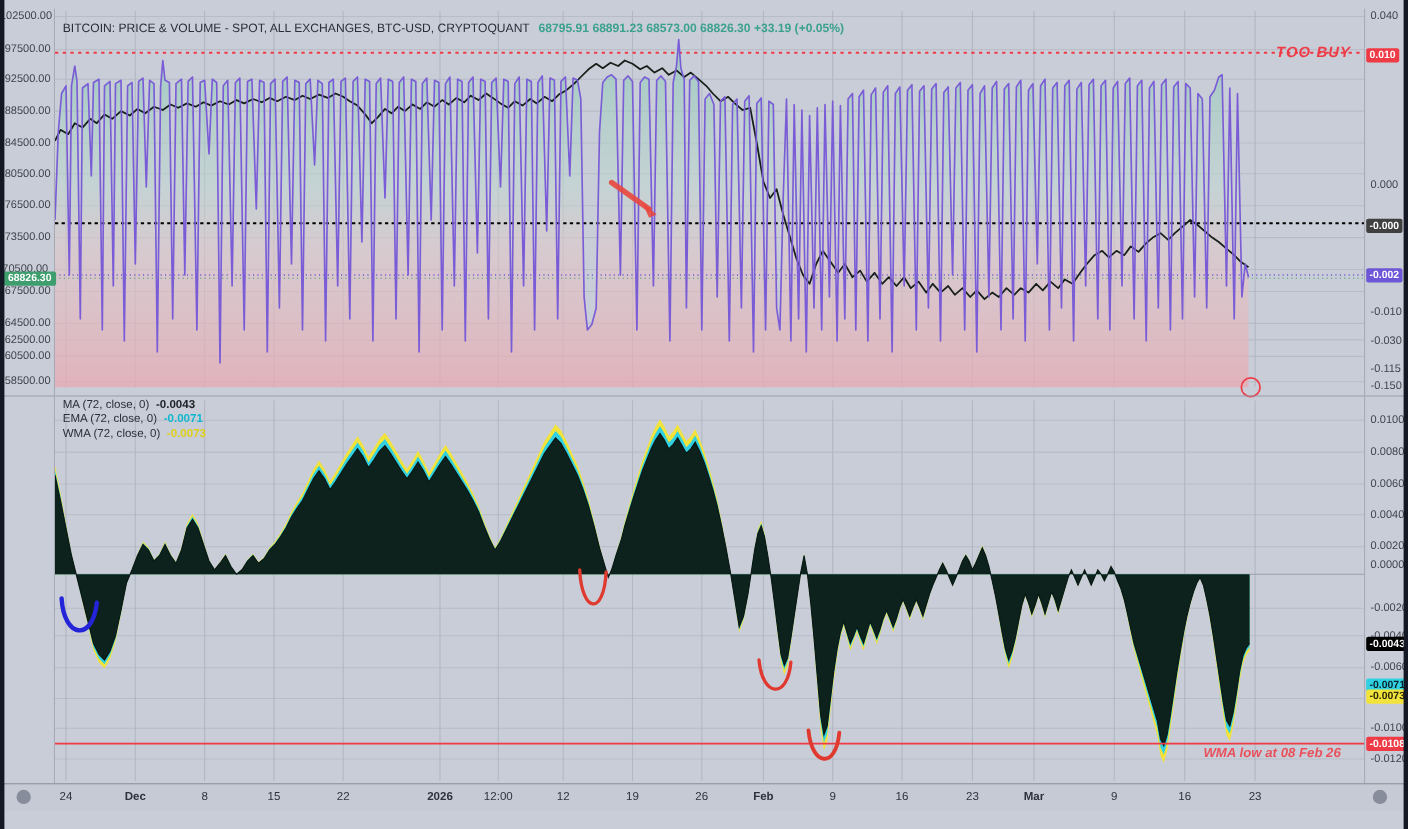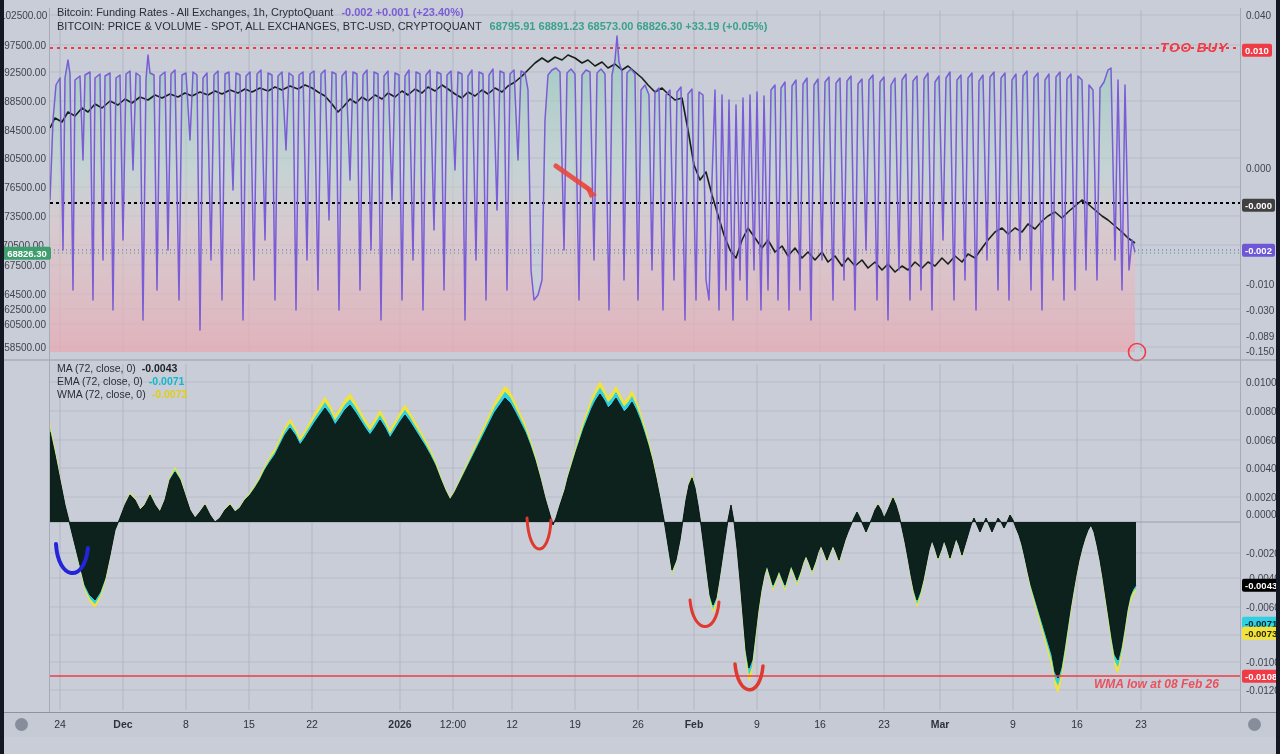--- a/index.html
+++ b/index.html
@@ -128,23 +128,20 @@
       <path d="M56,544 C58,580 84,584 88,548" fill="none" stroke="#2424d8" stroke-width="4" stroke-linecap="round"></path>
       <path d="M527,518 C529,558 549,560 551,520" fill="none" stroke="#e0392f" stroke-width="3" stroke-linecap="round"></path>
       <path d="M690,600 C693,634 716,636 719,602" fill="none" stroke="#e0392f" stroke-width="3" stroke-linecap="round"></path>
       <path d="M735,664 C738,697 760,699 763,666" fill="none" stroke="#e0392f" stroke-width="3.5" stroke-linecap="round"></path>
       <line x1="0" y1="360" x2="1280" y2="360" stroke="#989dab" stroke-width="1"></line>
       <line x1="49.5" y1="8" x2="49.5" y2="712" stroke="#a7abb8" stroke-width="1"></line>
       <line x1="1240.5" y1="8" x2="1240.5" y2="712" stroke="#a7abb8" stroke-width="1"></line>
     </svg>
 
   <div class="overlay">
-    <div class="hdr-row" style="top:6px;">
-      <span>Bitcoin: Funding Rates - All Exchanges, 1h, CryptoQuant</span><span class="vals" style="color:#7a5cd6;">-0.002 +0.001 (+23.40%)</span>
-    </div>
     <div class="hdr-row" style="top:20px;">
       <span>BITCOIN: PRICE &amp; VOLUME - SPOT, ALL EXCHANGES, BTC-USD, CRYPTOQUANT</span><span class="vals" style="color:#3aa18f;">68795.91  68891.23  68573.00  68826.30  +33.19 (+0.05%)</span>
     </div>
 
     <div class="legend-row" style="top:362px;">
       <span>MA (72, close, 0)</span><span class="vals" style="color:#1c2025;">-0.0043</span>
     </div>
     <div class="legend-row" style="top:375px;">
       <span>EMA (72, close, 0)</span><span class="vals" style="color:#0fb8cf;">-0.0071</span>
     </div>
@@ -170,21 +167,21 @@
         <div class="axis-left" style="top:309px;">62500.00</div>
         <div class="axis-left" style="top:324px;">60500.00</div>
         <div class="axis-left" style="top:347px;">58500.00</div>
         <div class="badge badge-left" style="top:253px;background:#3f9e6e;">68826.30</div>
       </div>
     <div id="right-axis">
         <div class="axis-right" style="top:15px;">0.040</div>
         <div class="axis-right" style="top:168px;">0.000</div>
         <div class="axis-right" style="top:284px;">-0.010</div>
         <div class="axis-right" style="top:310px;">-0.030</div>
-        <div class="axis-right" style="top:336px;">-0.089</div>
+        <div class="axis-right" style="top:336px;">-0.115</div>
         <div class="axis-right" style="top:351px;">-0.150</div>
         <div class="badge badge-right" style="top:50px;background:#ef3b46;color:#fff;">0.010</div>
         <div class="badge badge-right" style="top:205px;background:#404040;color:#fff;">-0.000</div>
         <div class="badge badge-right" style="top:250px;background:#6e57d6;color:#fff;">-0.002</div>
         <div class="axis-right" style="top:382px;">0.0100</div>
         <div class="axis-right" style="top:411px;">0.0080</div>
         <div class="axis-right" style="top:440px;">0.0060</div>
         <div class="axis-right" style="top:468px;">0.0040</div>
         <div class="axis-right" style="top:497px;">0.0020</div>
         <div class="axis-right" style="top:514px;text-align:center;">0.0000</div>

